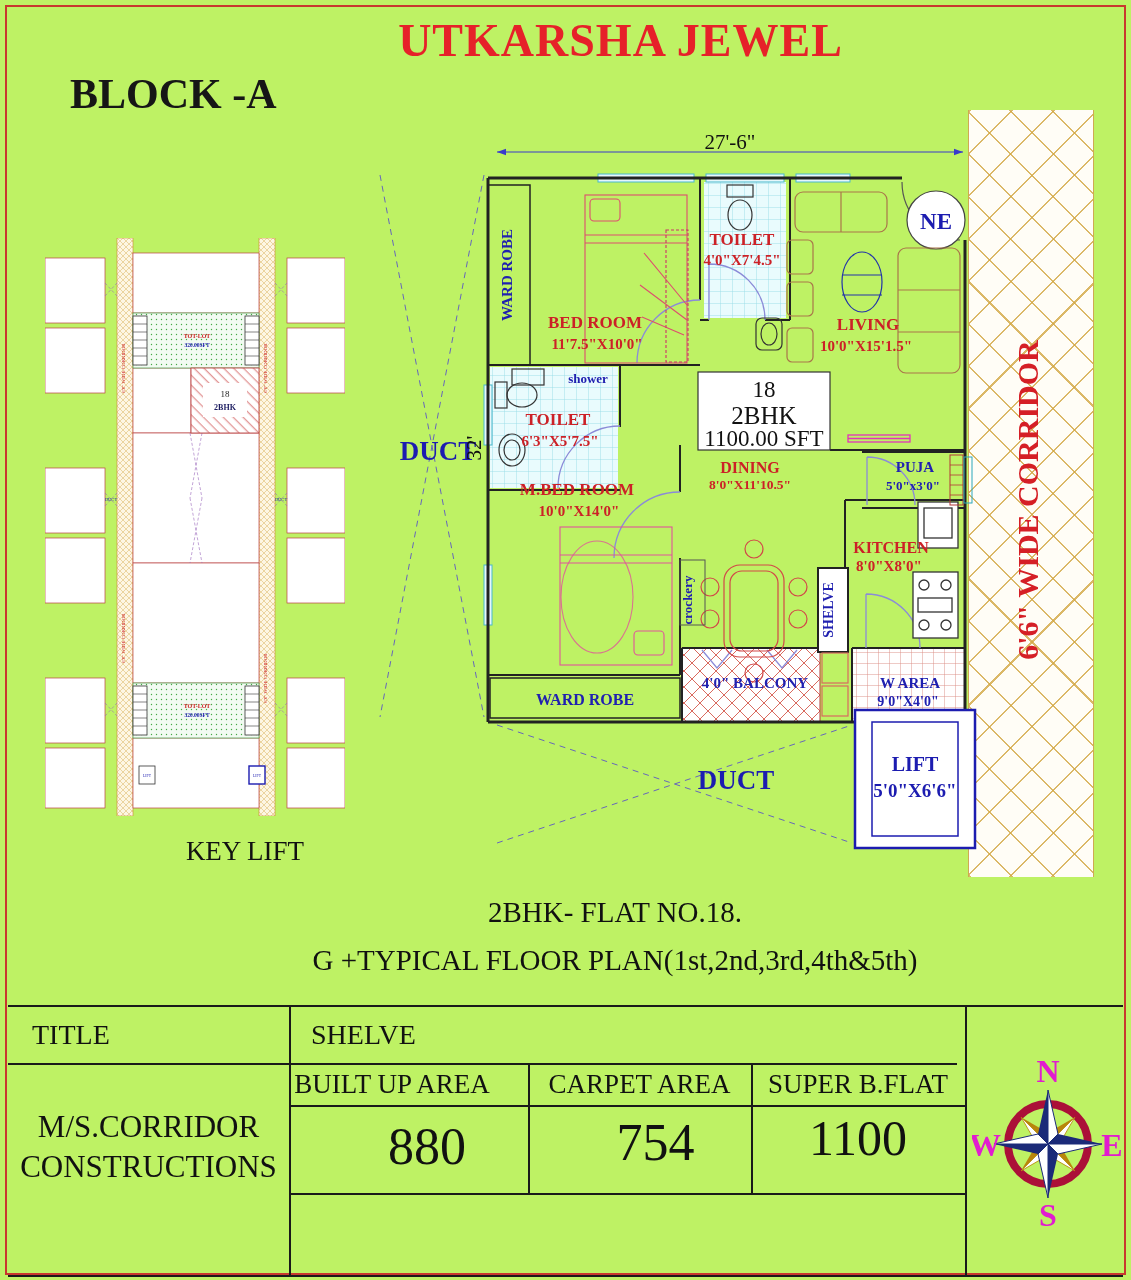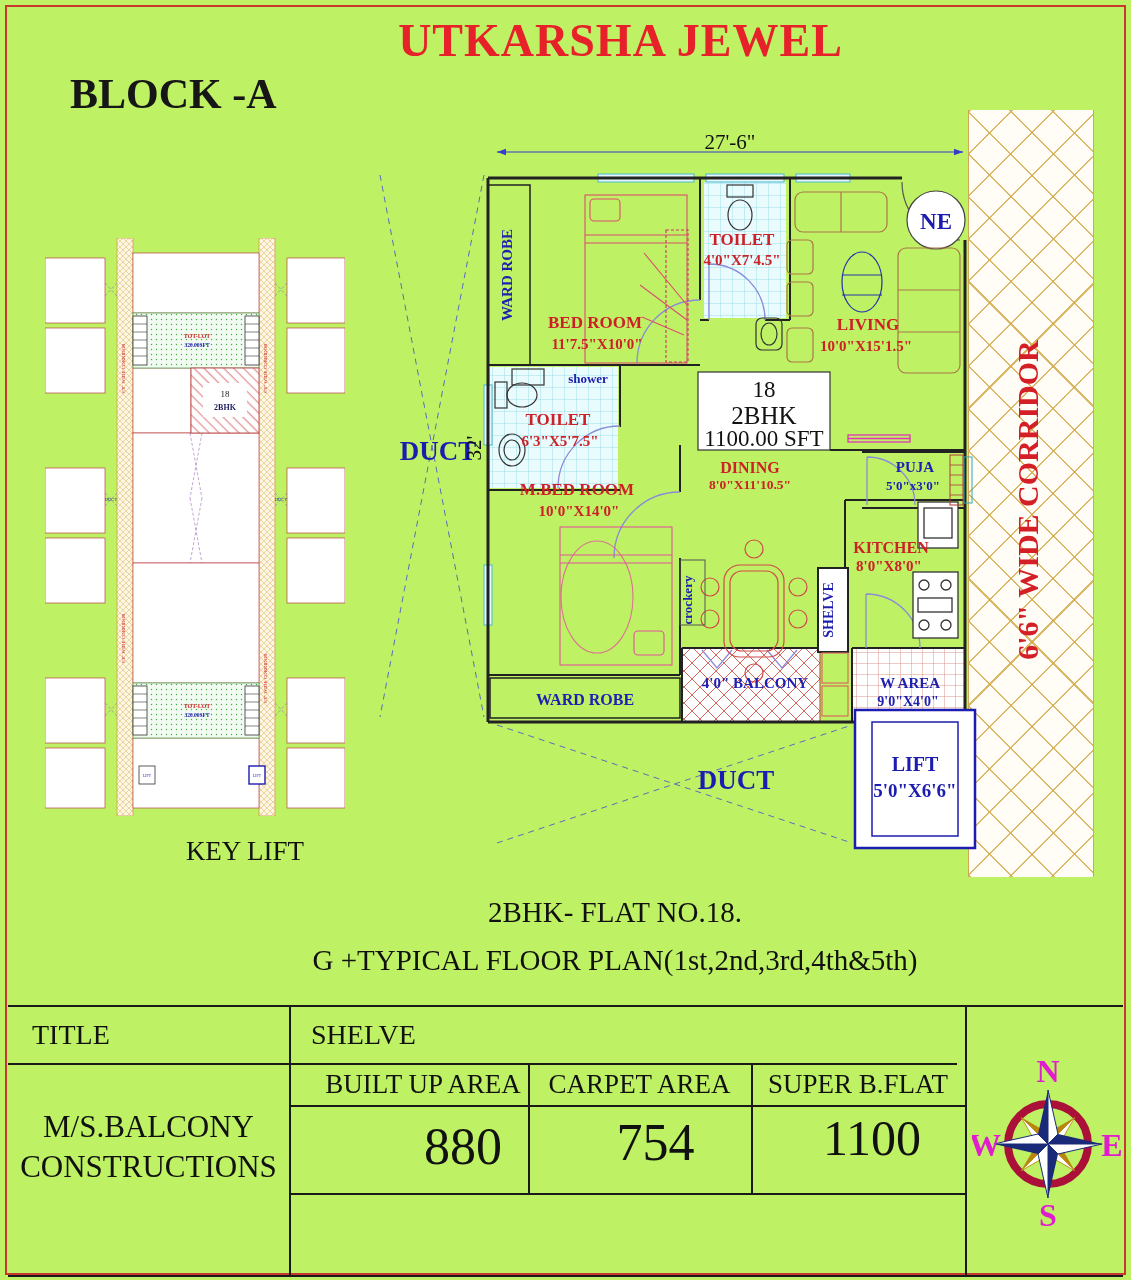--- a/index.html
+++ b/index.html
@@ -359,31 +359,31 @@
     <div class="hl" style="left:0;top:270px;width:1115px;height:2px;"></div>
     <div class="vl" style="left:281px;top:0;width:1.5px;height:272px;"></div>
     <div class="vl" style="left:520px;top:58px;width:1.5px;height:130px;"></div>
     <div class="vl" style="left:743px;top:58px;width:1.5px;height:130px;"></div>
     <div class="vl" style="left:957px;top:0;width:1.5px;height:272px;"></div>
 
     <div class="tb-text" style="left:24px;top:14px;font-size:28px;">TITLE</div>
     <div class="tb-text" style="left:303px;top:14px;font-size:28px;">SHELVE</div>
 
     <div class="tb-text" style="left:0;top:102px;width:281px;text-align:center;font-size:31px;line-height:40px;">
-      <div>M/S.BALCONY</div>
+      <div>M/S.CORRIDOR</div>
       <div>CONSTRUCTIONS</div>
     </div>
 
-    <div class="tb-text" style="left:281px;top:64px;width:206px;text-align:center;font-size:27px;padding-left:31px;">BUILT UP AREA</div>
+    <div class="tb-text" style="left:281px;top:64px;width:206px;text-align:center;font-size:27px;">BUILT UP AREA</div>
     <div class="tb-text" style="left:520px;top:64px;width:223px;text-align:center;font-size:27px;">CARPET AREA</div>
     <div class="tb-text" style="left:743px;top:64px;width:214px;text-align:center;font-size:27px;">SUPER B.FLAT</div>
 
-    <div class="tb-text" style="left:281px;top:112px;width:276px;text-align:center;font-size:52px;padding-left:36px;">880</div>
+    <div class="tb-text" style="left:281px;top:112px;width:276px;text-align:center;font-size:52px;">880</div>
     <div class="tb-text" style="left:520px;top:108px;width:255px;text-align:center;font-size:52px;">754</div>
-    <div class="tb-text" style="left:743px;top:104px;width:214px;text-align:center;font-size:50px;padding-left:14px;">1100</div>
+    <div class="tb-text" style="left:743px;top:104px;width:214px;text-align:center;font-size:50px;">1100</div>
   </div>
 
   <svg style="position:absolute;left:972px;top:1056px;" width="152" height="172" viewBox="0 0 152 172">
     <circle cx="76" cy="88" r="40" fill="none" stroke="#ab1038" stroke-width="8"></circle>
     <g>
       <g transform="rotate(45 76 88)">
         <polygon points="76,88 76,50 68,80" fill="#b8860b"></polygon>
           <polygon points="76,88 76,50 84,80" fill="#fff" stroke="#b8860b" stroke-width="0.8"></polygon>
         <polygon points="76,88 76,126 68,96" fill="#b8860b"></polygon>
           <polygon points="76,88 76,126 84,96" fill="#fff" stroke="#b8860b" stroke-width="0.8"></polygon>

